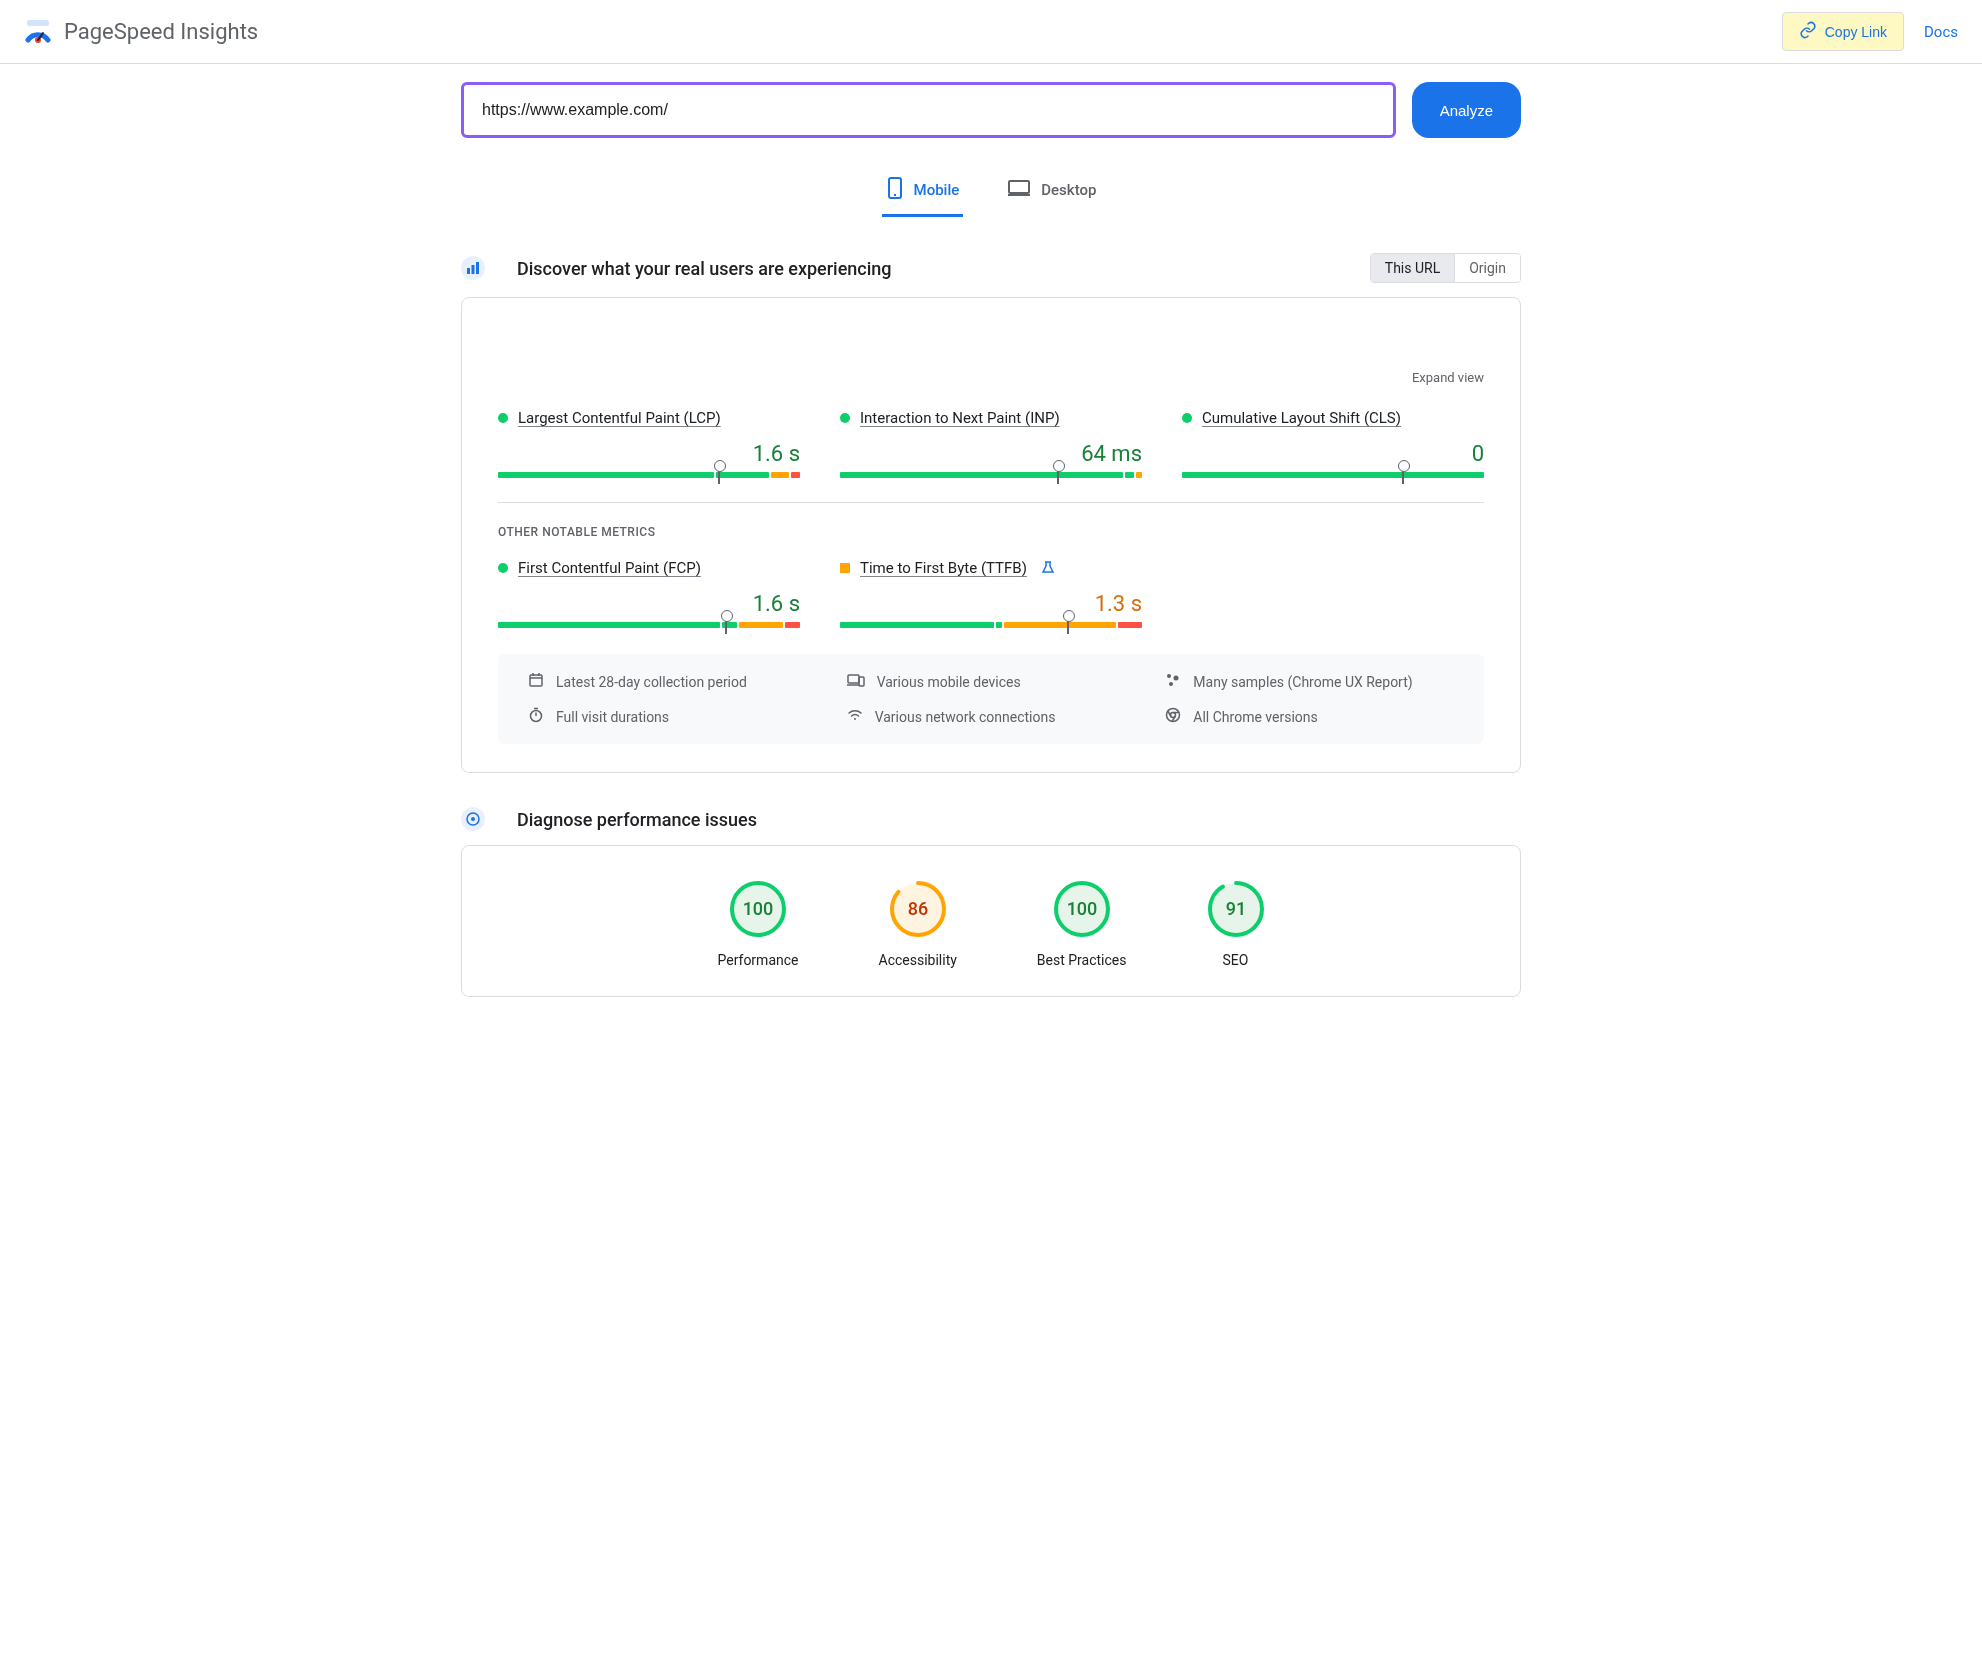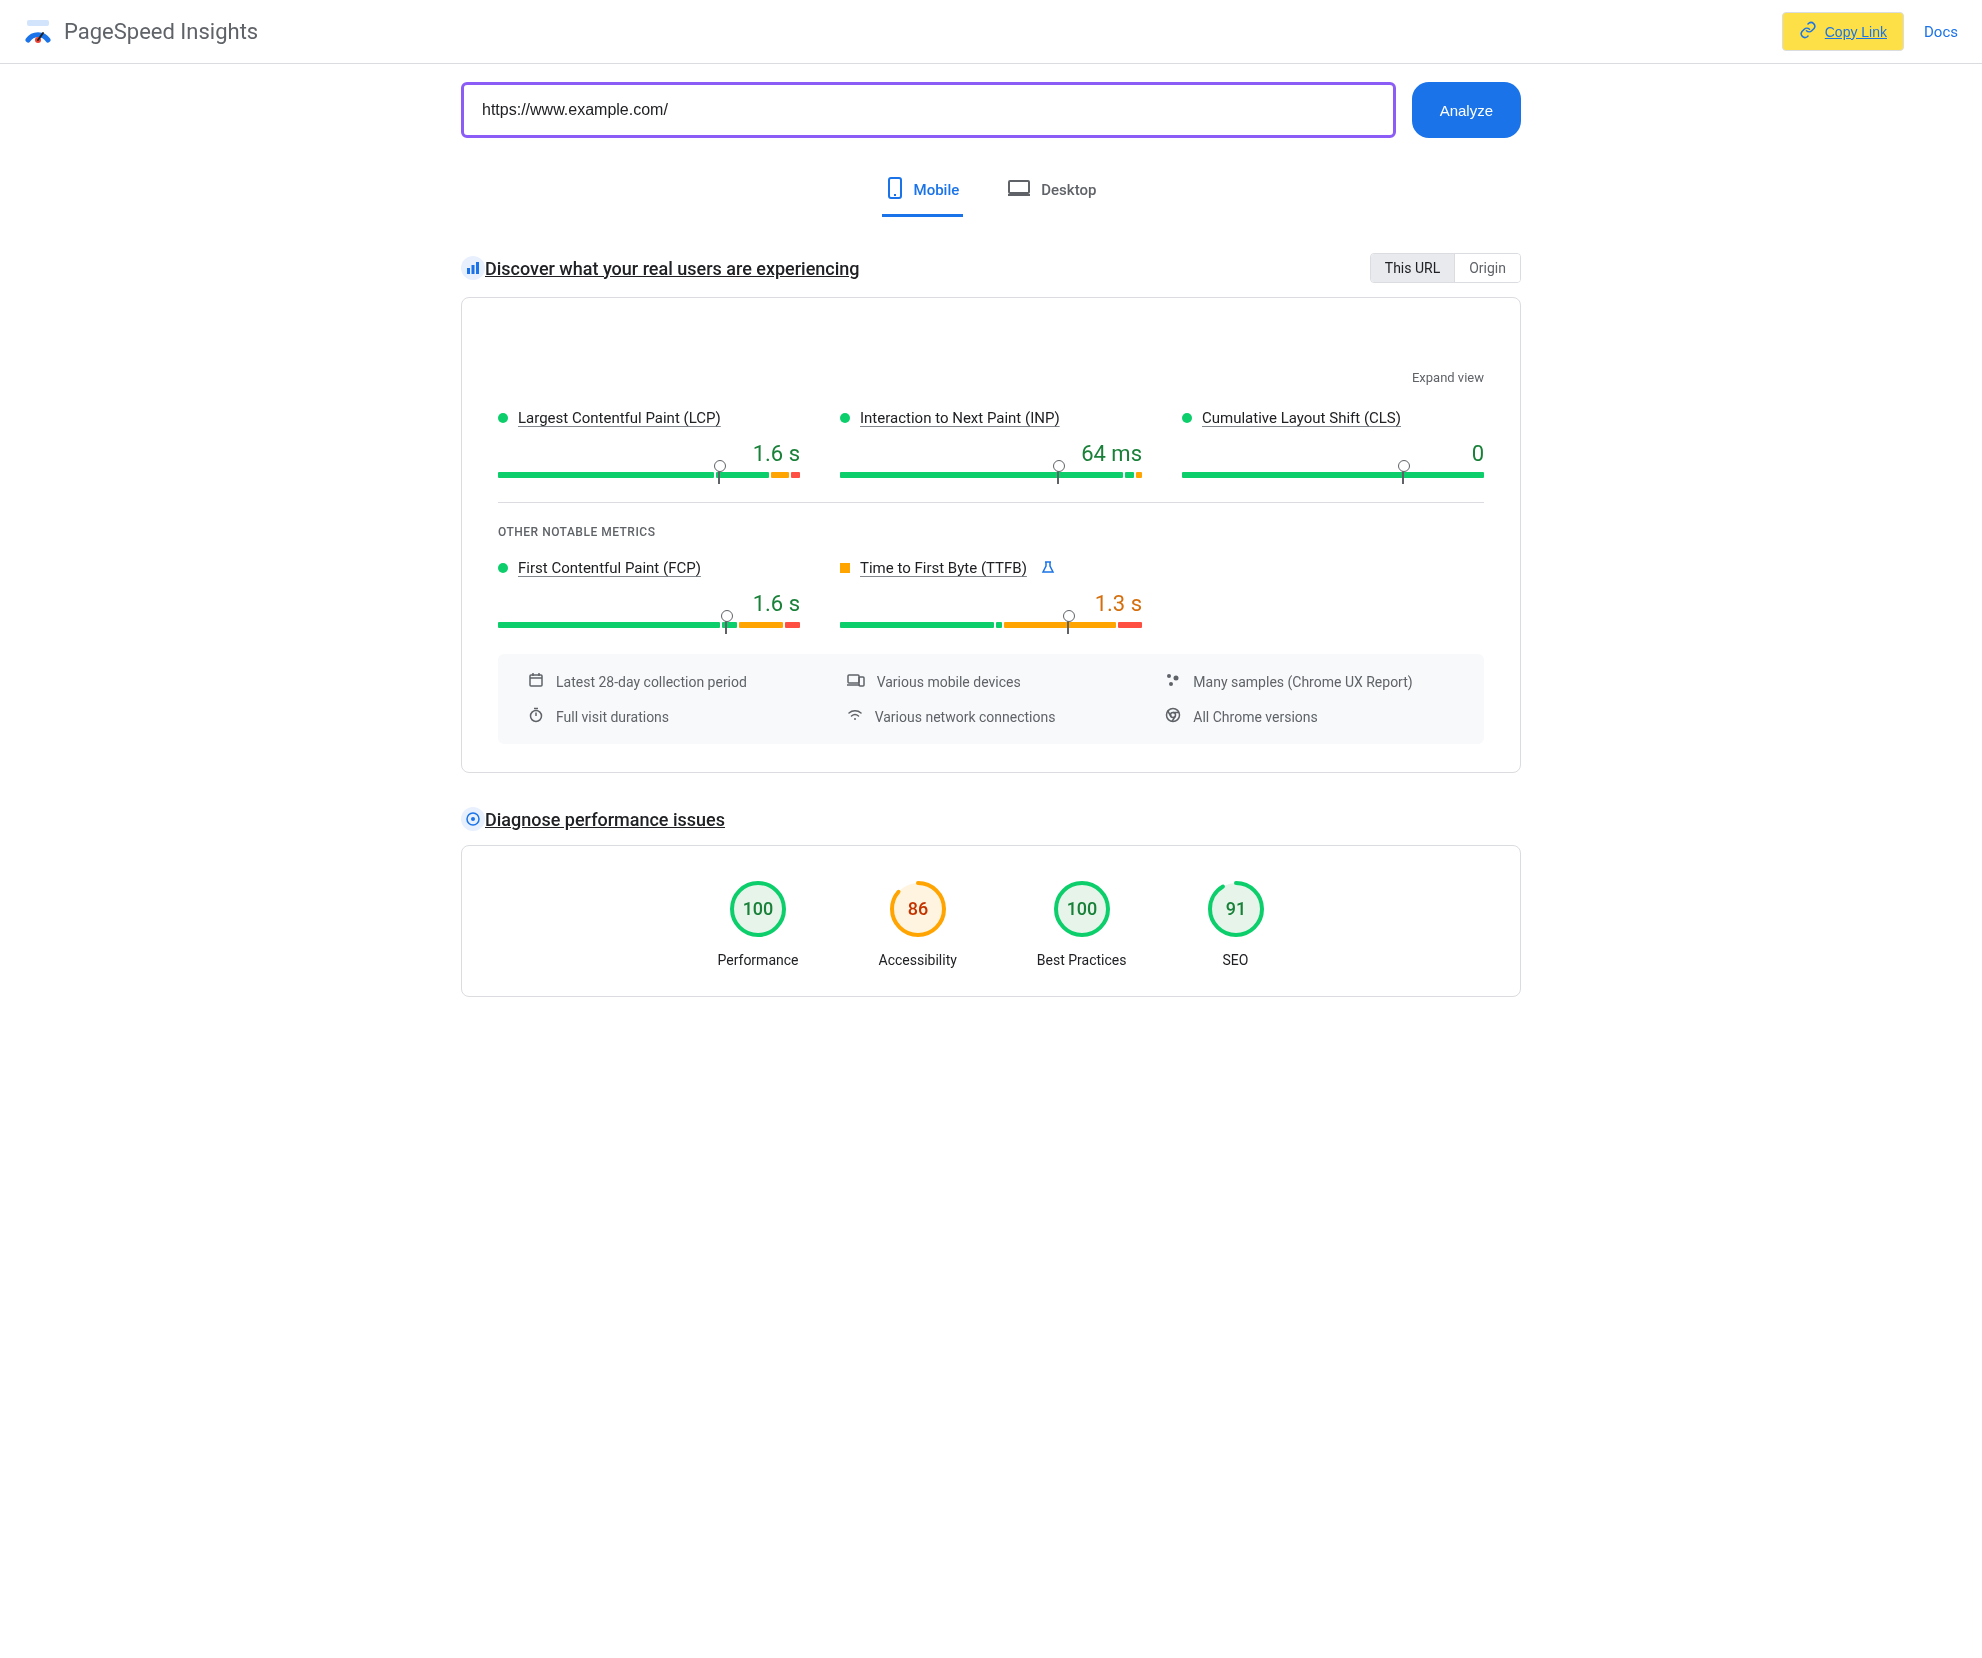--- a/index.html
+++ b/index.html
@@ -49,26 +49,25 @@
     align-items: center;
     gap: 20px;
   }
   .copy-link-btn {
     display: flex;
     align-items: center;
     gap: 8px;
     padding: 8px 16px;
     border: 1px solid var(--border);
     border-radius: 4px;
-    background: #fde047;
+    background: #fef9c3;
     color: var(--blue);
     font-size: 14px;
     font-weight: 500;
     cursor: pointer;
-    text-decoration: underline;
   }
   .docs-link {
     color: var(--blue);
     font-size: 15px;
     text-decoration: none;
     cursor: pointer;
   }
   
   main {
     max-width: 1060px;
@@ -125,22 +124,21 @@
   
   .section-header {
     display: flex;
     align-items: center;
     justify-content: space-between;
     margin-bottom: 14px;
   }
   .section-left {
     display: flex;
     align-items: center;
-    gap: 0;
-    text-decoration: underline;
+    gap: 32px;
   }
   .section-icon {
     width: 24px;
     height: 24px;
     border-radius: 50%;
     display: flex;
     align-items: center;
     justify-content: center;
   }
   .section-title {

